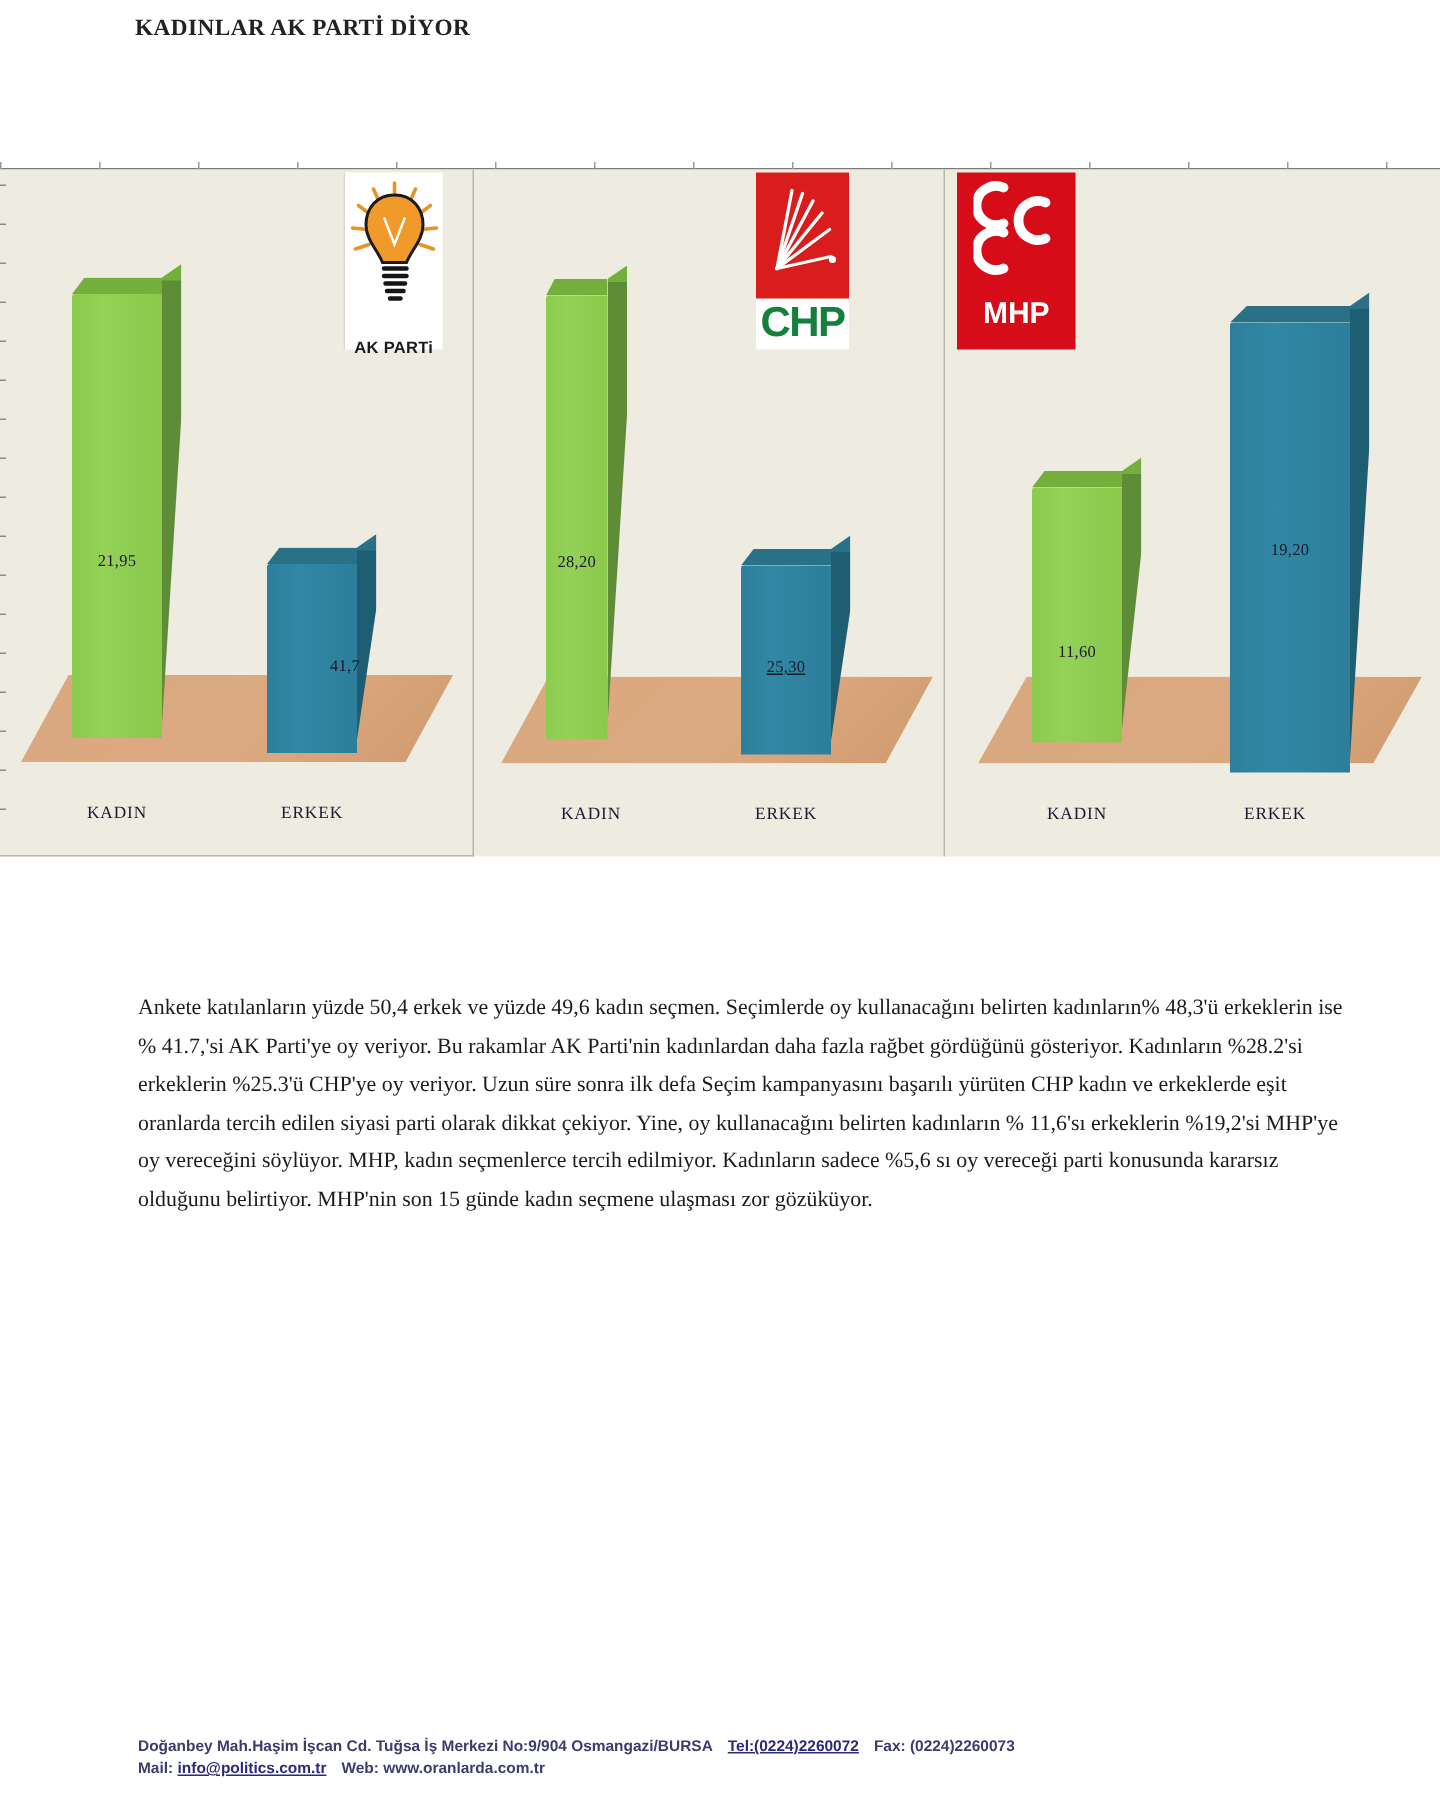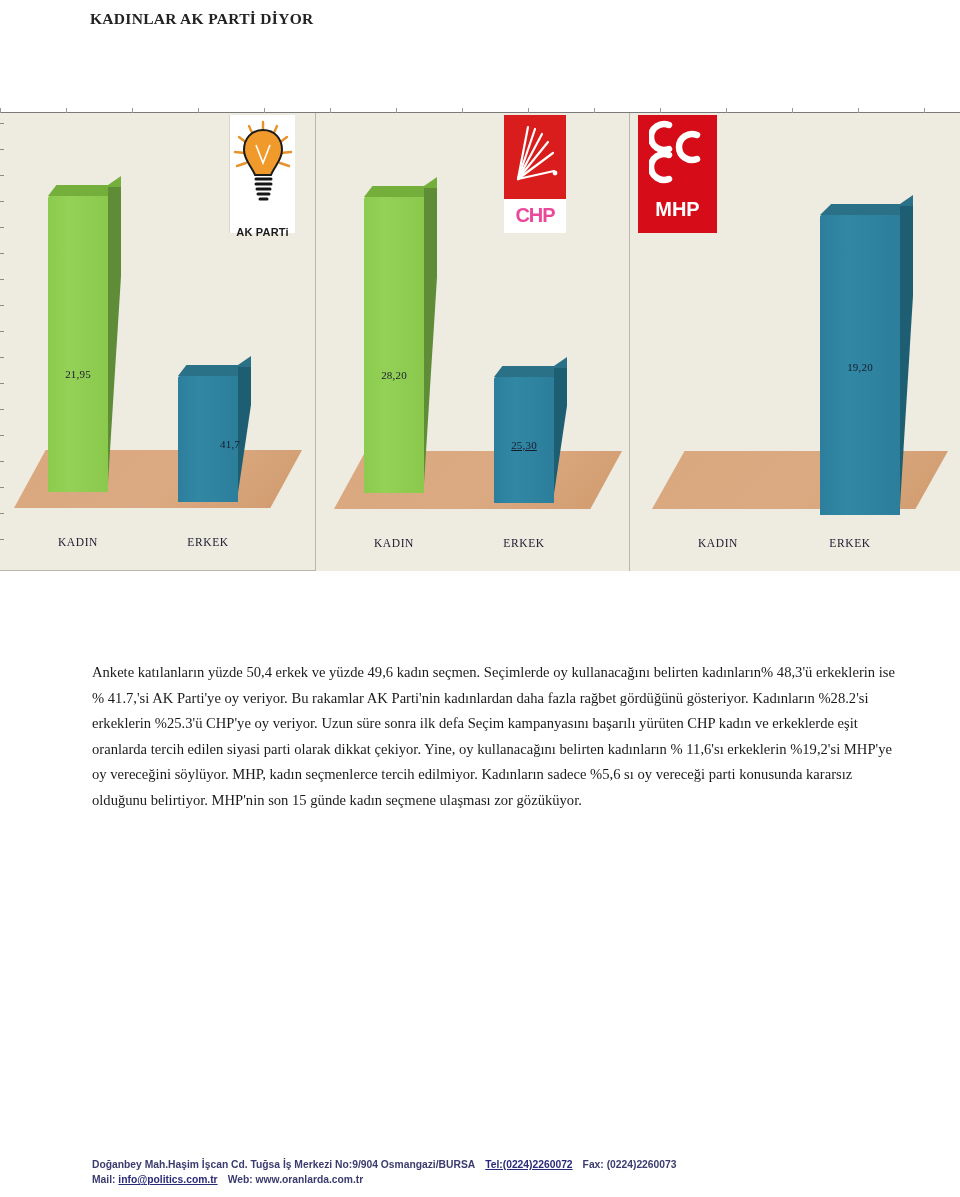--- a/index.html
+++ b/index.html
@@ -132,21 +132,21 @@
 
   .logo-chp {
     top: 2px; right: 63px;
     width: 62px; height: 118px;
     background: #ffffff;
     display: flex; flex-direction: column; align-items: center;
   }
   .logo-chp .red { width: 62px; height: 84px; background: #D91C1C; position: relative; }
   .logo-chp .chptext {
     font-family: "Liberation Sans", sans-serif;
-    font-weight: bold; font-size: 20px; color: #ec4899;
+    font-weight: bold; font-size: 28px; color: #15803d;
     line-height: 32px; letter-spacing: -1px; text-align: right;
   }
 
   .logo-mhp {
     top: 2px; left: 8px;
     width: 79px; height: 118px;
     background: #D60D18;
     display: flex; flex-direction: column; align-items: center; justify-content: flex-start;
   }
   .logo-mhp .crescents { position: relative; width: 58px; height: 82px; }
@@ -283,21 +283,21 @@
           </div>
           <div class="aktext">AK PARTi</div>
         </div>
       </div>
 
       <div class="panel p2">
         <div class="floor" style="left:18px;">
             <div class="top"></div>
           </div>
 
-        <div class="bar green" style="left:48px; width:60px; height:296px; bottom:78px;">
+        <div class="bar green" style="left:48px; width:41px; height:296px; bottom:78px;">
           <div class="topf"></div>
             <div class="topr"></div>
           <div class="side"></div>
           <div class="front"></div>
           <div class="vlabel" style="bottom:112px;">28,20</div>
         </div>
 
         <div class="bar blue" style="left:178px; width:60px; height:126px; bottom:68px;">
           <div class="topf"></div>
             <div class="topr"></div>
@@ -325,20 +325,27 @@
           </div>
           <div class="chptext">CHP</div>
         </div>
       </div>
 
       <div class="panel p3">
         <div class="floor" style="left:22px; width:296px;">
             <div class="top"></div>
           </div>
 
+        <div class="bar green" style="left:58px; width:60px; height:170px; bottom:76px;">
+          <div class="topf"></div>
+            <div class="topr"></div>
+          <div class="side"></div>
+          <div class="front"></div>
+          <div class="vlabel" style="bottom:54px;">11,60</div>
+        </div>
 
         <div class="bar blue" style="left:190px; width:80px; height:300px; bottom:56px;">
           <div class="topf"></div>
             <div class="topr"></div>
           <div class="side"></div>
           <div class="front"></div>
           <div class="vlabel" style="bottom:142px;">19,20</div>
         </div>
 
         <div class="catlabel" style="left:48px; width:80px;">KADIN</div>

